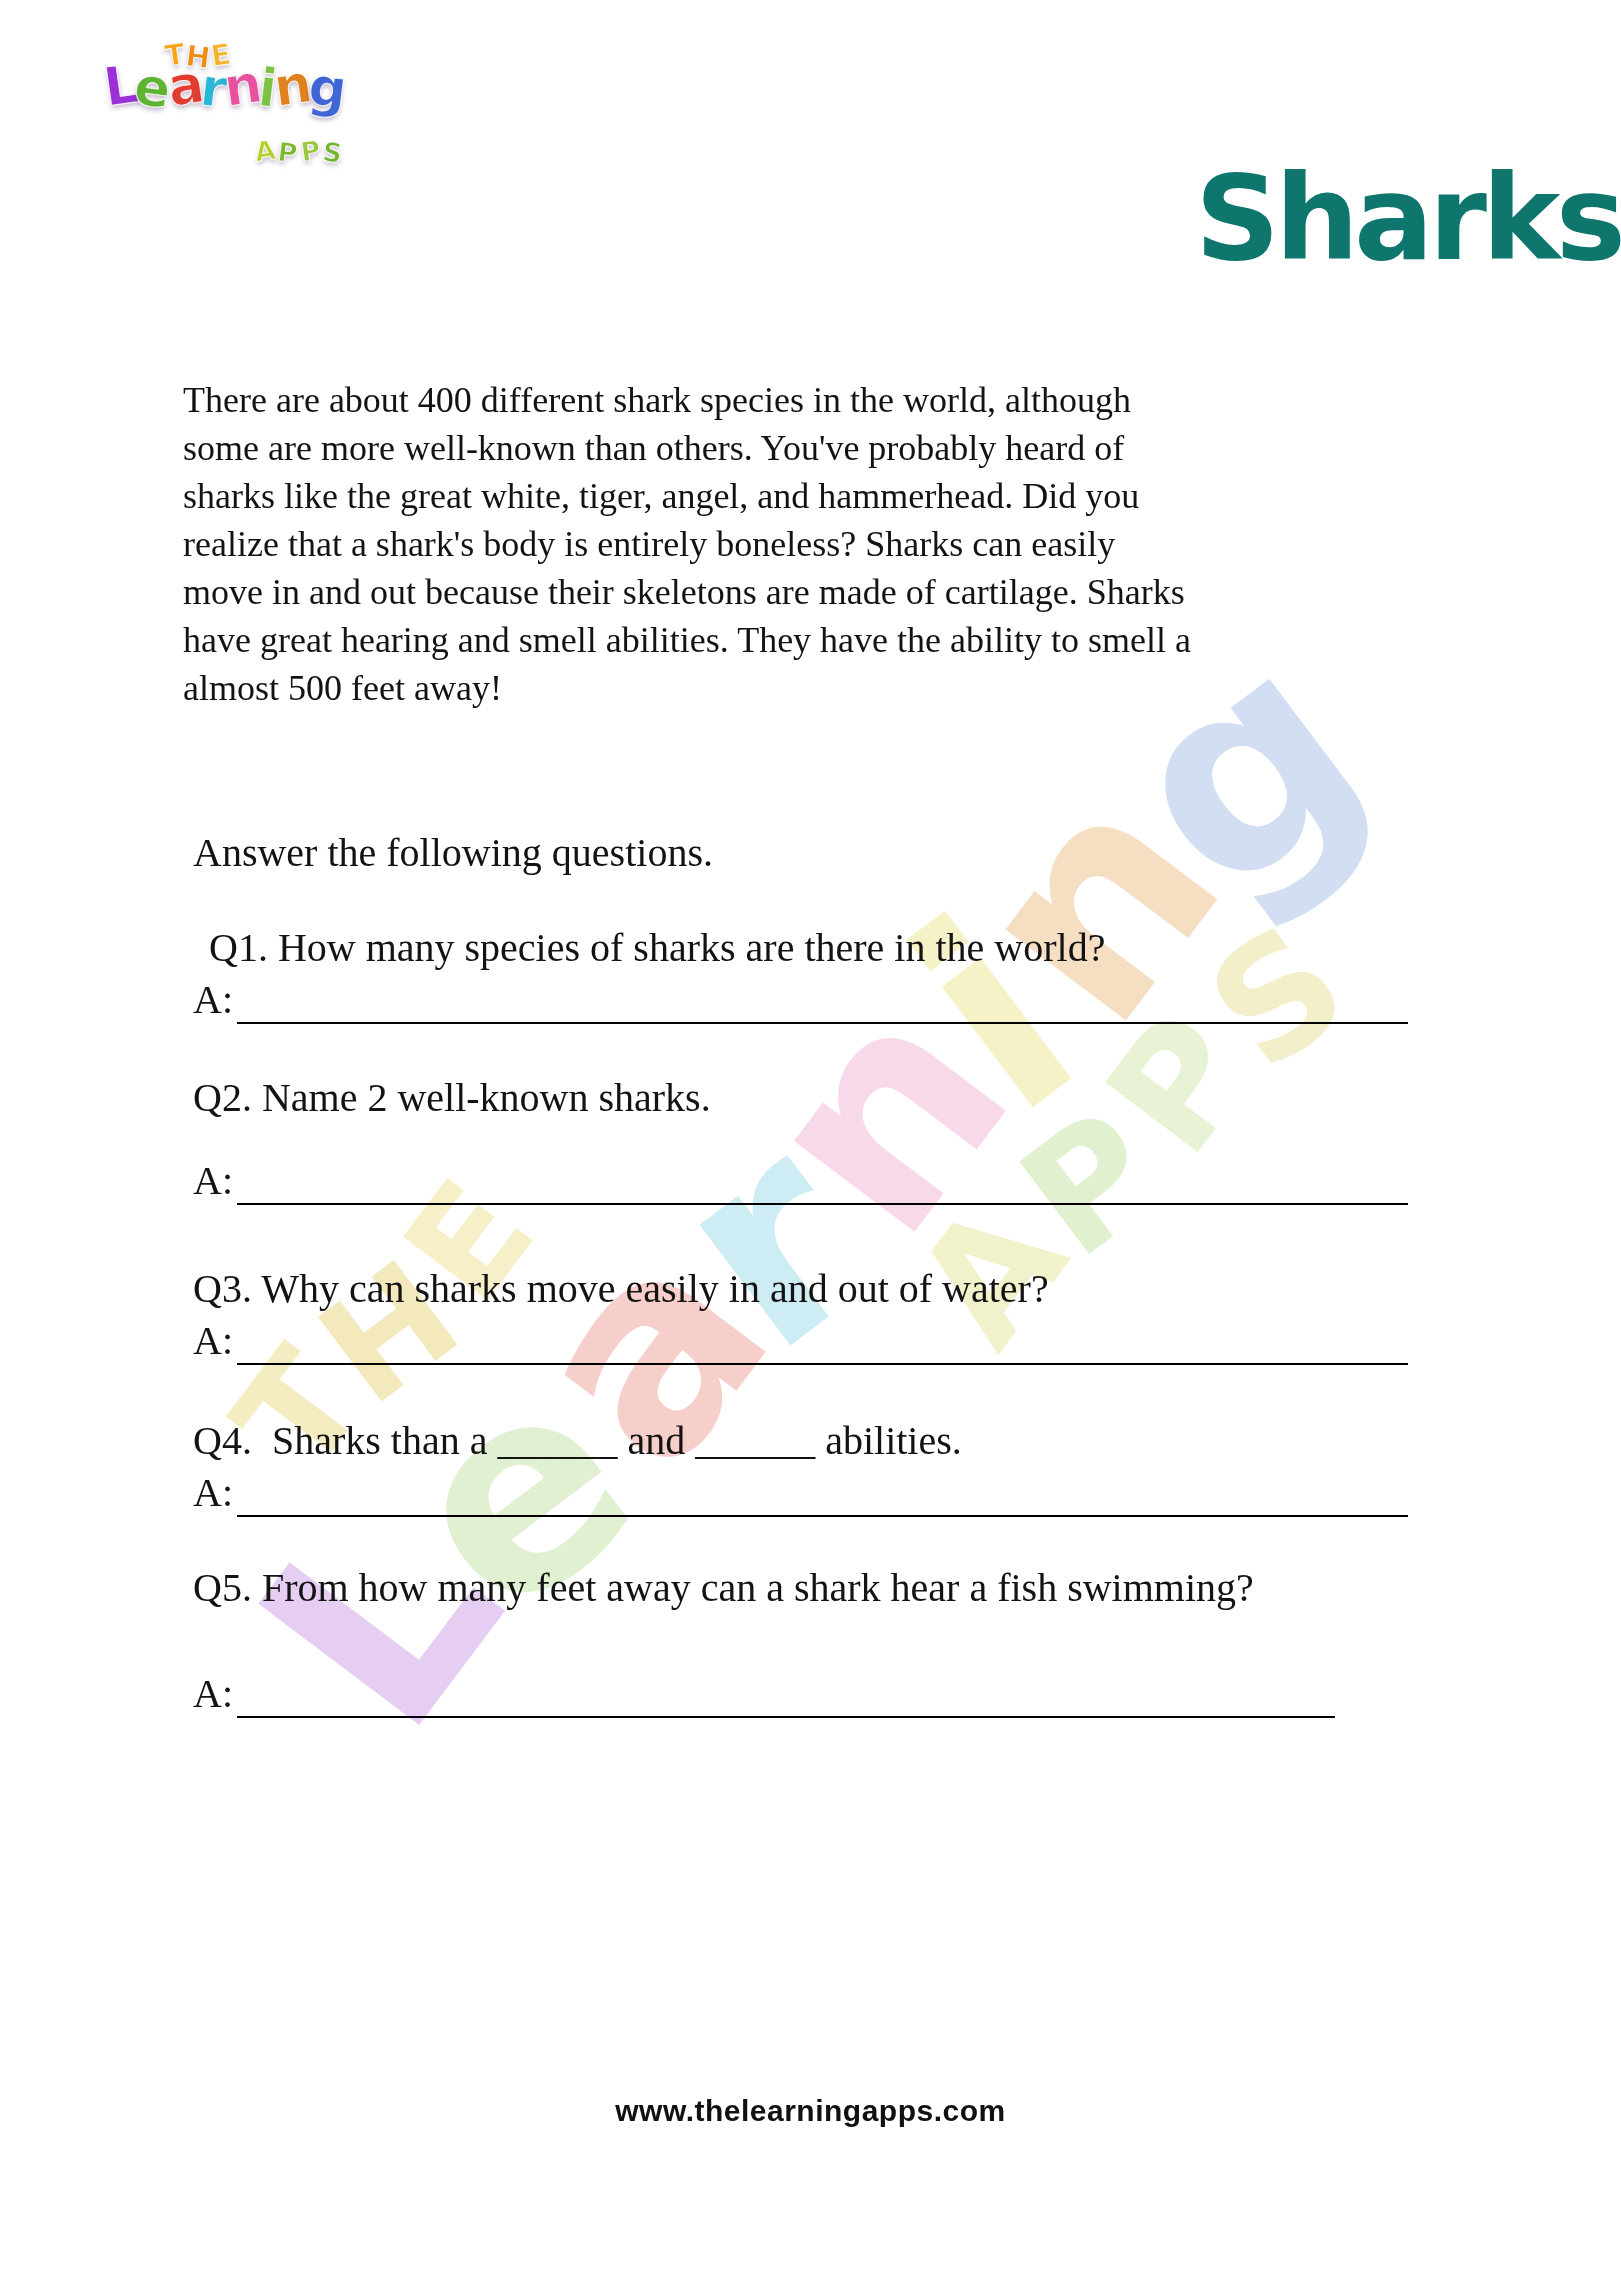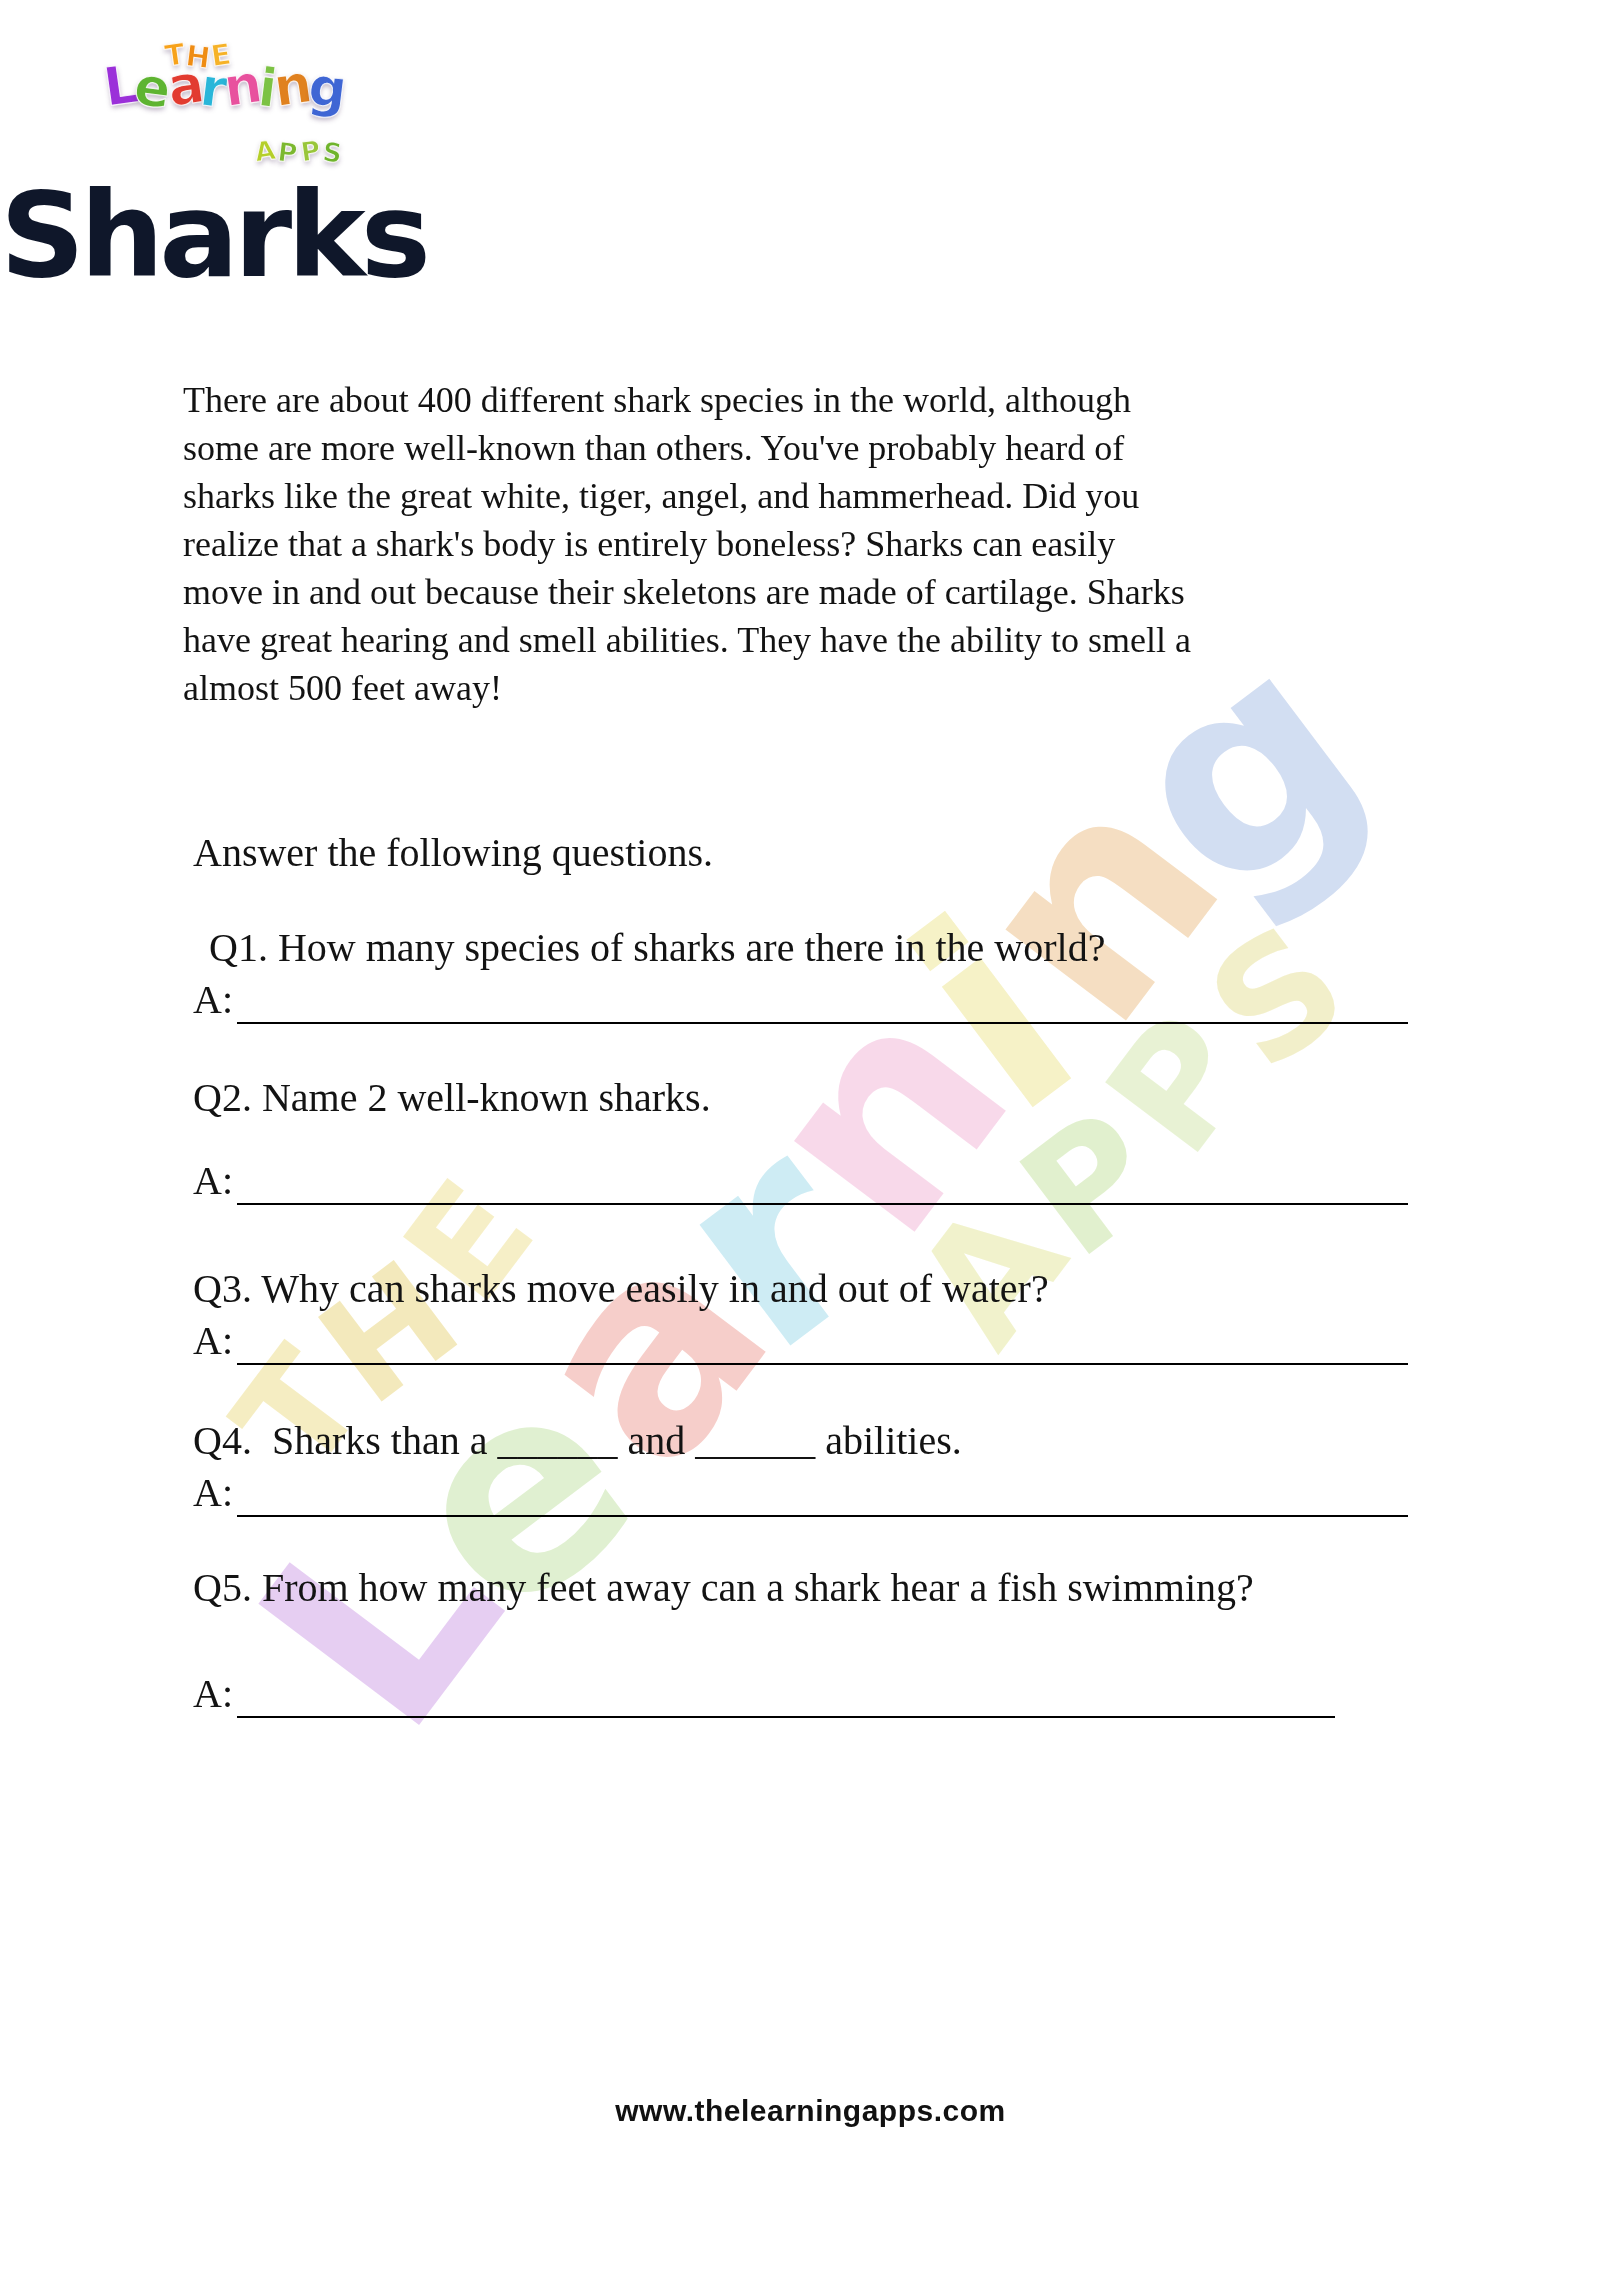--- a/index.html
+++ b/index.html
@@ -34,23 +34,23 @@
     text-shadow:0 0 2px #fff, 0 2.9px 4.9px rgba(70,40,90,.35);
   }
   .logo-the{position:absolute; left:61px; top:-2px; font-size:29px; letter-spacing:1px;}
   .logo-learning{position:absolute; left:0; top:15.7px; font-size:53px; letter-spacing:-2.9px;}
   .logo-apps{position:absolute; right:33px; bottom:3.9px; font-size:26.5px; letter-spacing:2.9px;}
   .logo span:nth-child(odd){transform:rotate(-8deg);}
   .logo span:nth-child(even){transform:rotate(7deg) translateY(2px);}
   
   .content{position:relative; z-index:1;}
   .title{
-    position:absolute; left:0; top:171px; width:100%; margin:0;
-    text-align:left; font-family:"DejaVu Sans", sans-serif;
-    font-size:118px; font-weight:bold; letter-spacing:-4.9px; color:#0f172a; line-height:1.1;
+    position:absolute; left:0; top:154px; width:100%; margin:0;
+    text-align:right; font-family:"DejaVu Sans", sans-serif;
+    font-size:118px; font-weight:bold; letter-spacing:-4.9px; color:#0f766e; line-height:1.1;
   }
   .intro{position:absolute; left:183px; top:376px; font-size:36px; line-height:48px;font-family:Liberation Serif, serif;}
   .intro div{white-space:nowrap;}
   .prompt{position:absolute; left:193px; top:829px; font-size:40px; line-height:48px;}
   .q{position:absolute; left:193px; font-size:40px; line-height:48px; white-space:pre;}
   .q1{top:924px;margin-left:16px;} .q2{top:1074px;} .q3{top:1265px;} .q4{top:1417px;} .q5{top:1564px;}
   .answer{
     position:absolute; left:193px; width:1215px;
     font-size:40px; line-height:48px; display:flex; align-items:stretch;
   }

